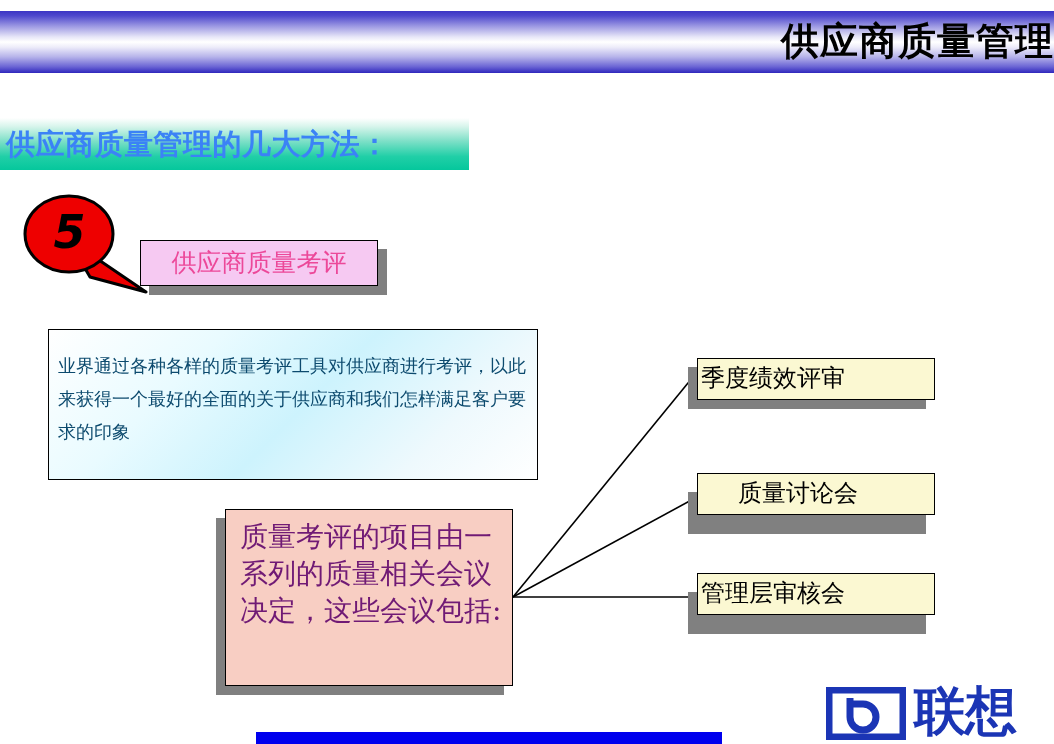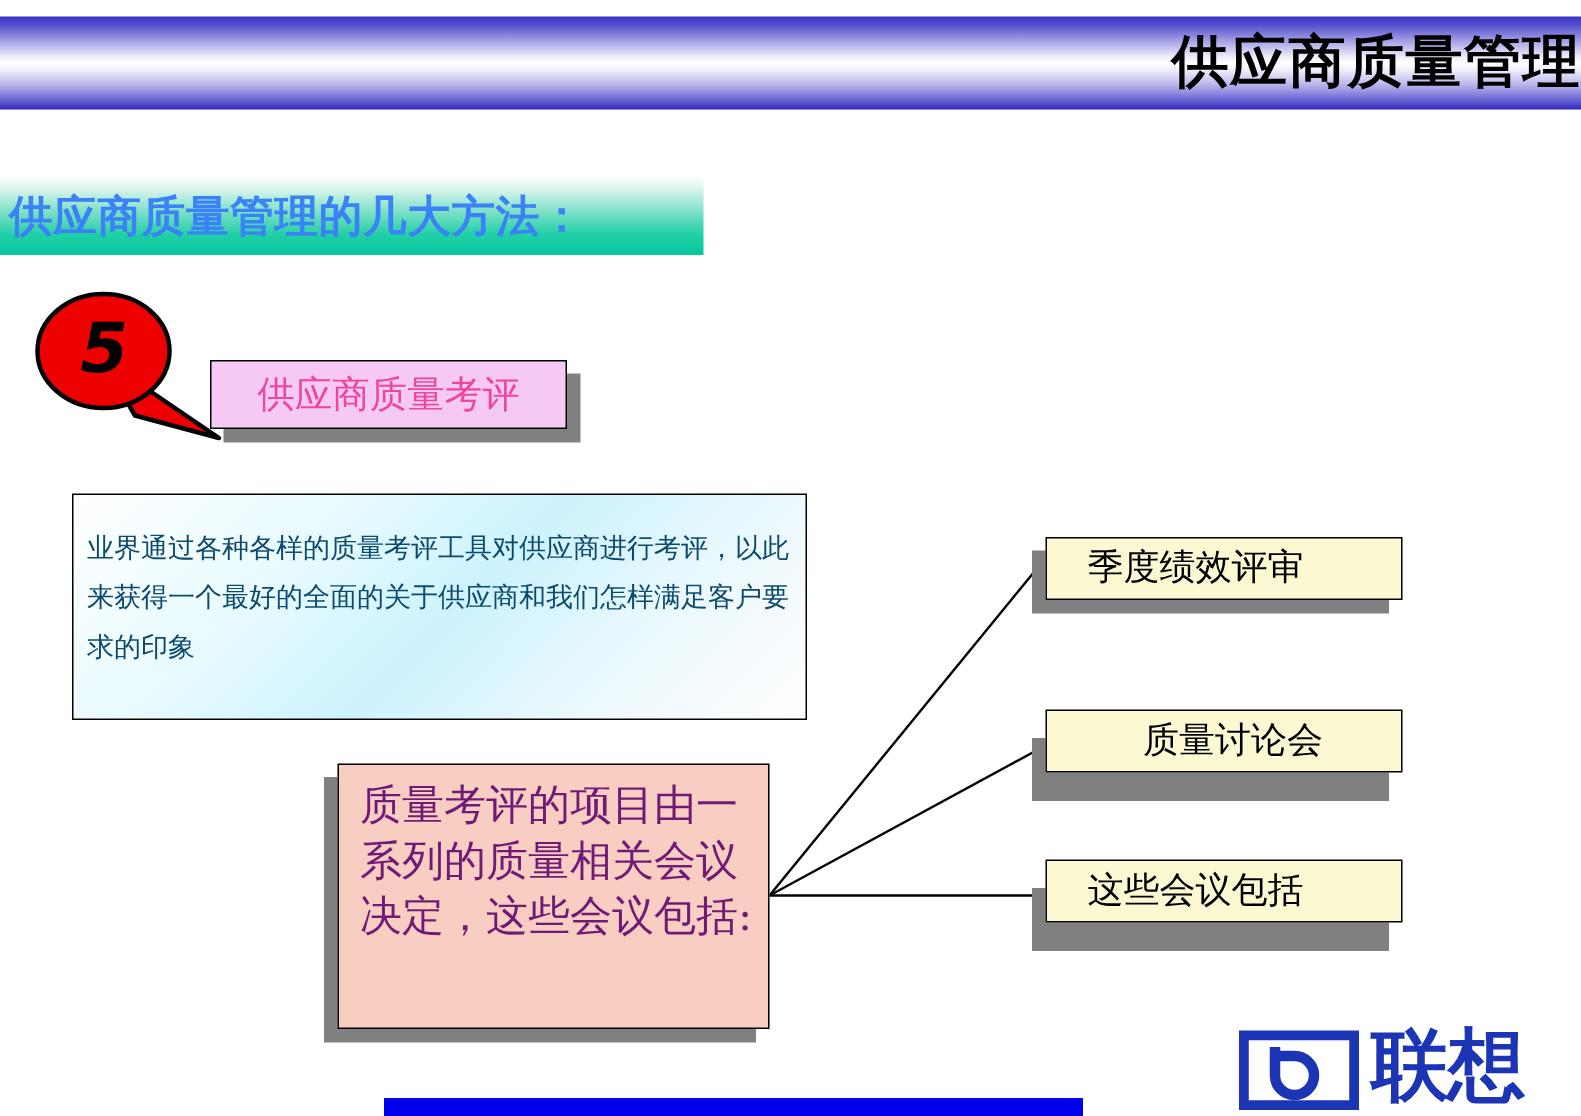--- a/index.html
+++ b/index.html
@@ -205,21 +205,21 @@
     box-sizing: border-box;
   }
   .yellow-text {
     position: absolute;
     width: 238px;
     height: 42px;
     line-height: 41px;
     font-size: 24px;
     color: #000000;
     font-family: "DejaVu Serif", "Liberation Serif", serif;
-    padding-left: 28px;
+    padding-left: 4px;
     box-sizing: border-box;
     white-space: nowrap;
   }
 
   
   .connectors {
     position: absolute;
     left: 0;
     top: 0;
     width: 1054px;
@@ -301,21 +301,21 @@
   <div class="shadow" style="left:688px; top:367px; width:238px; height:42px;"></div>
   <div class="yellow-box" style="left:697px; top:358px;"></div>
   <div class="yellow-text" style="left:697px; top:358px;">季度绩效评审</div>
 
   <div class="shadow" style="left:688px; top:492px; width:238px; height:42px;"></div>
   <div class="yellow-box" style="left:697px; top:473px;"></div>
   <div class="yellow-text" style="left:734px; top:473px;">质量讨论会</div>
 
   <div class="shadow" style="left:688px; top:592px; width:238px; height:42px;"></div>
   <div class="yellow-box" style="left:697px; top:573px;"></div>
-  <div class="yellow-text" style="left:697px; top:573px;">这些会议包括</div>
+  <div class="yellow-text" style="left:697px; top:573px;">管理层审核会</div>
 
   <div class="bottom-bar"></div>
 
   <div class="logo">
     <svg class="logo-mark" width="80" height="53" viewBox="0 0 80 53">
       <rect x="3" y="3" width="74" height="47" fill="none" stroke="#1b35b5" stroke-width="7"></rect>
       <path d="M 24,11 L 24,30 A 13,13 0 1 0 37,17 L 24,17" fill="none" stroke="#1b35b5" stroke-width="7"></path>
     </svg>
     <div class="logo-word">联想</div>
   </div>

